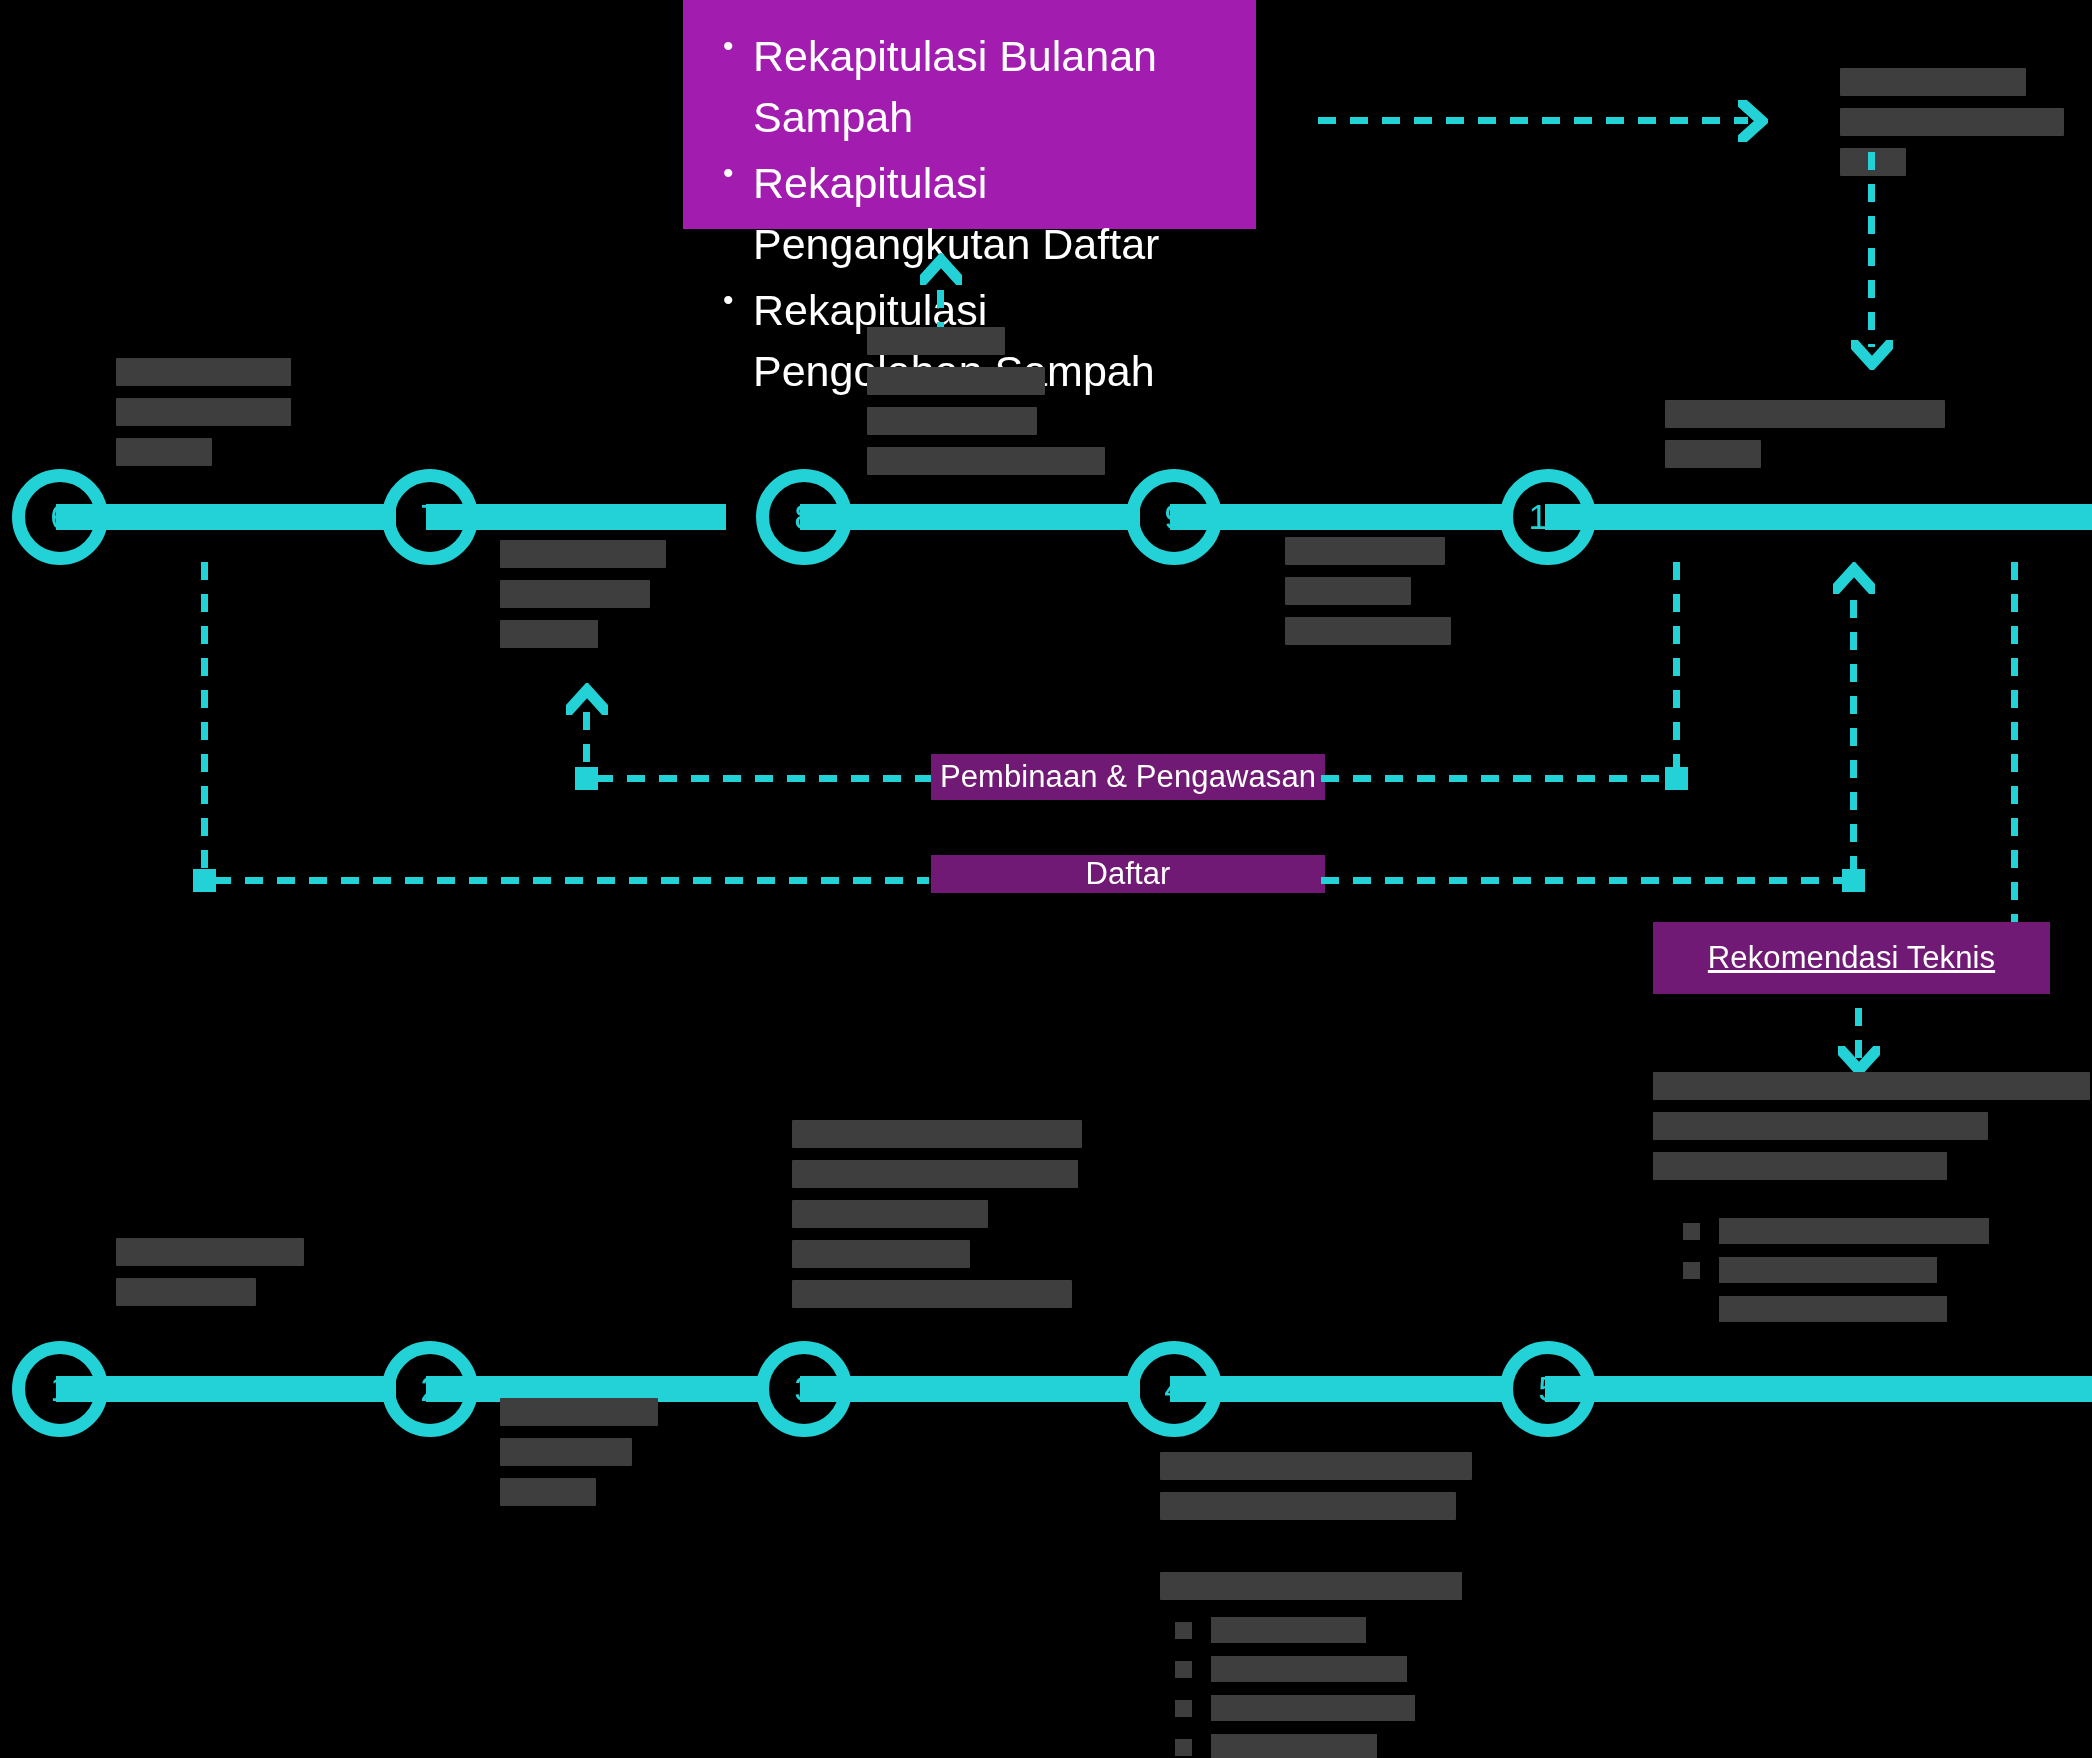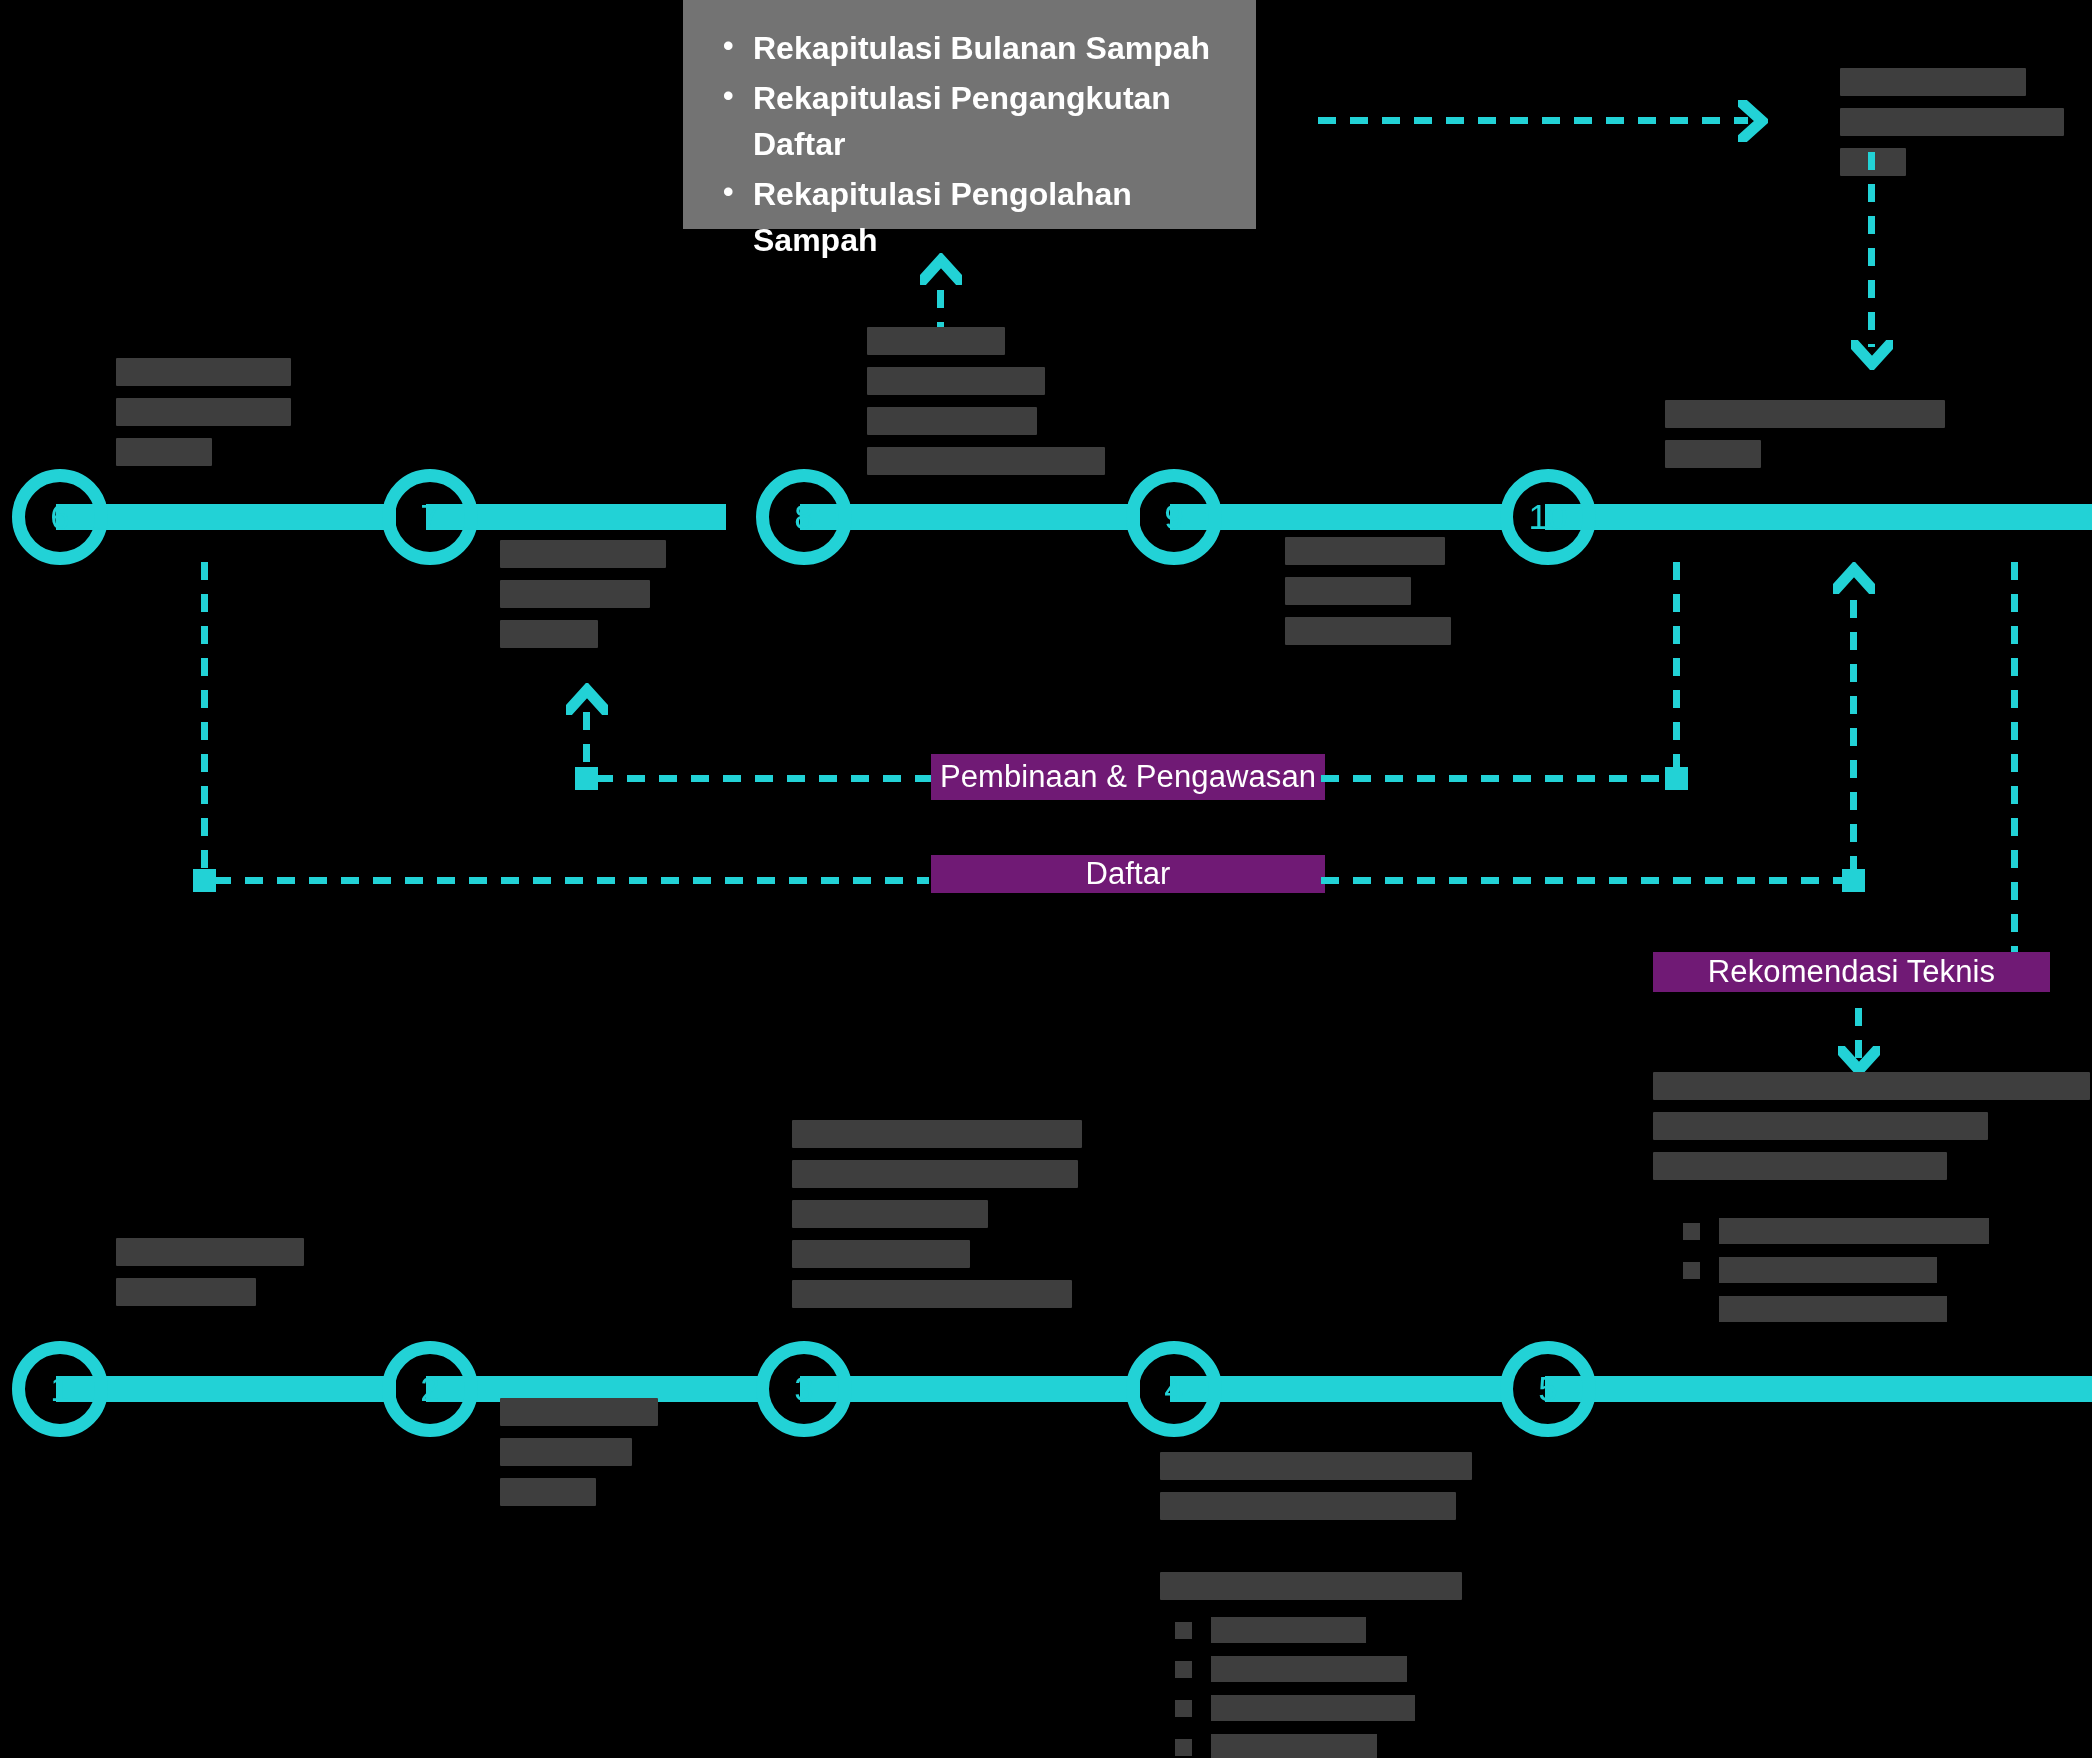--- a/index.html
+++ b/index.html
@@ -10,22 +10,22 @@
   #stage{position:absolute;left:0;top:0;width:2092px;height:1758px;}
 
   
   .tealbox{
     position:absolute;background:#701a75;color:#FFFFFF;
     display:flex;align-items:center;justify-content:center;
     box-sizing:border-box;
   }
   .tealbox.small{font-size:31px;line-height:1.2;letter-spacing:.1px;}
   .bullets{
-    position:absolute;background:#737373;color:#FFFFFF;box-sizing:border-box;
-    padding:26px 34px 26px 36px;font-size:32px;line-height:1.42;font-weight:bold;
+    position:absolute;background:#a21caf;color:#FFFFFF;box-sizing:border-box;
+    padding:26px 34px 26px 36px;font-size:43px;line-height:1.42;
   }
   .bullets ul{margin:0;padding:0 0 0 34px;list-style:none;}
   .bullets li{position:relative;margin:0 0 5px 0;}
   .bullets li:before{
     content:"\2022";position:absolute;left:-30px;top:-1px;font-size:30px;
   }
 
   
   .redact{position:absolute;}
   .redact .ln{
@@ -176,21 +176,21 @@
   <div class="jnode" style="left:1842px;top:869px;"></div>
   <div class="dv" style="left:1850px;top:600px;height:275px;"></div>
   <div class="arrowU" style="left:1833px;top:562px;">
     <svg width="42" height="32" viewBox="0 0 42 32">
         <path d="M3 27 L21 7 L39 27" fill="none" stroke="#22D2D6" stroke-width="11" stroke-linecap="square" stroke-linejoin="miter"></path>
       </svg>
   </div>
 
   <div class="dv" style="left:2011px;top:562px;height:405px;"></div>
 
-  <div class="tealbox small" style="left:1653px;top:952px;width:397px;height:40px;">
+  <div class="tealbox small" style="left:1653px;top:922px;width:397px;height:72px;text-decoration:underline;">
     <span>Rekomendasi Teknis</span>
   </div>
 
   <div class="dv" style="left:1855px;top:1008px;height:52px;"></div>
   <div class="arrowD" style="left:1838px;top:1046px;">
     <svg width="42" height="30" viewBox="0 0 42 30">
         <path d="M3 4 L21 24 L39 4" fill="none" stroke="#22D2D6" stroke-width="11" stroke-linecap="square" stroke-linejoin="miter"></path>
       </svg>
   </div>
 

